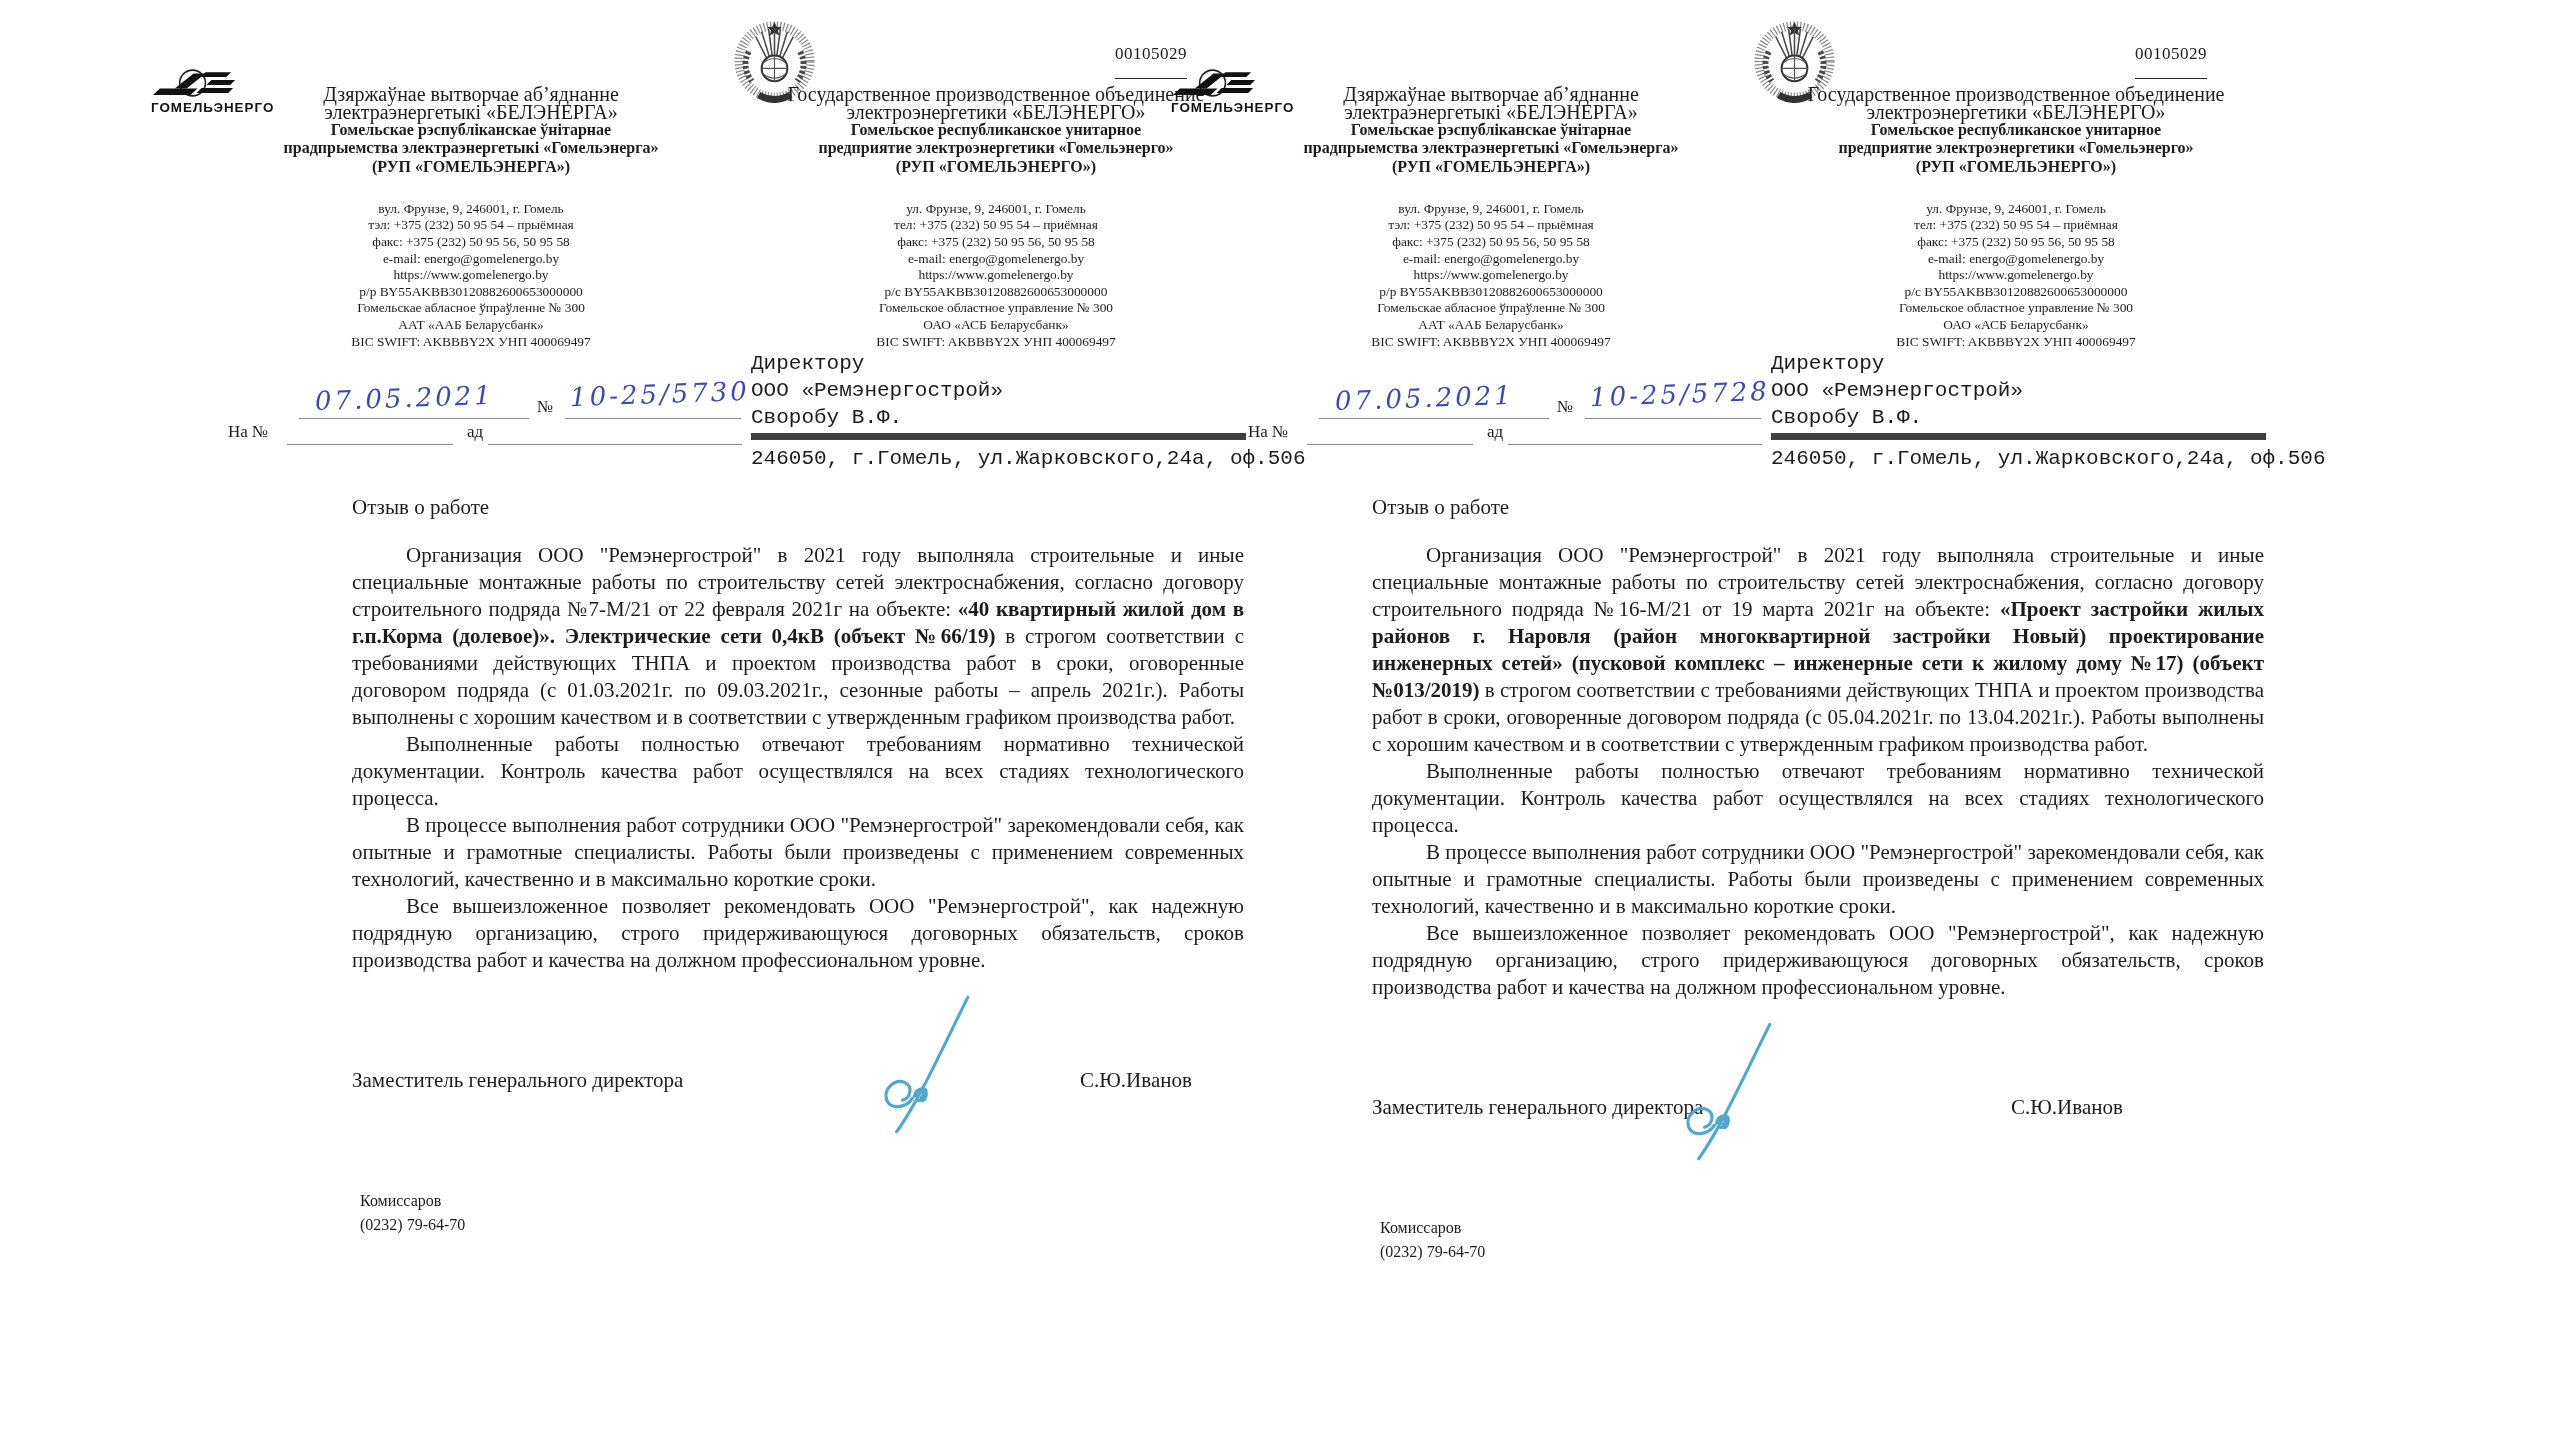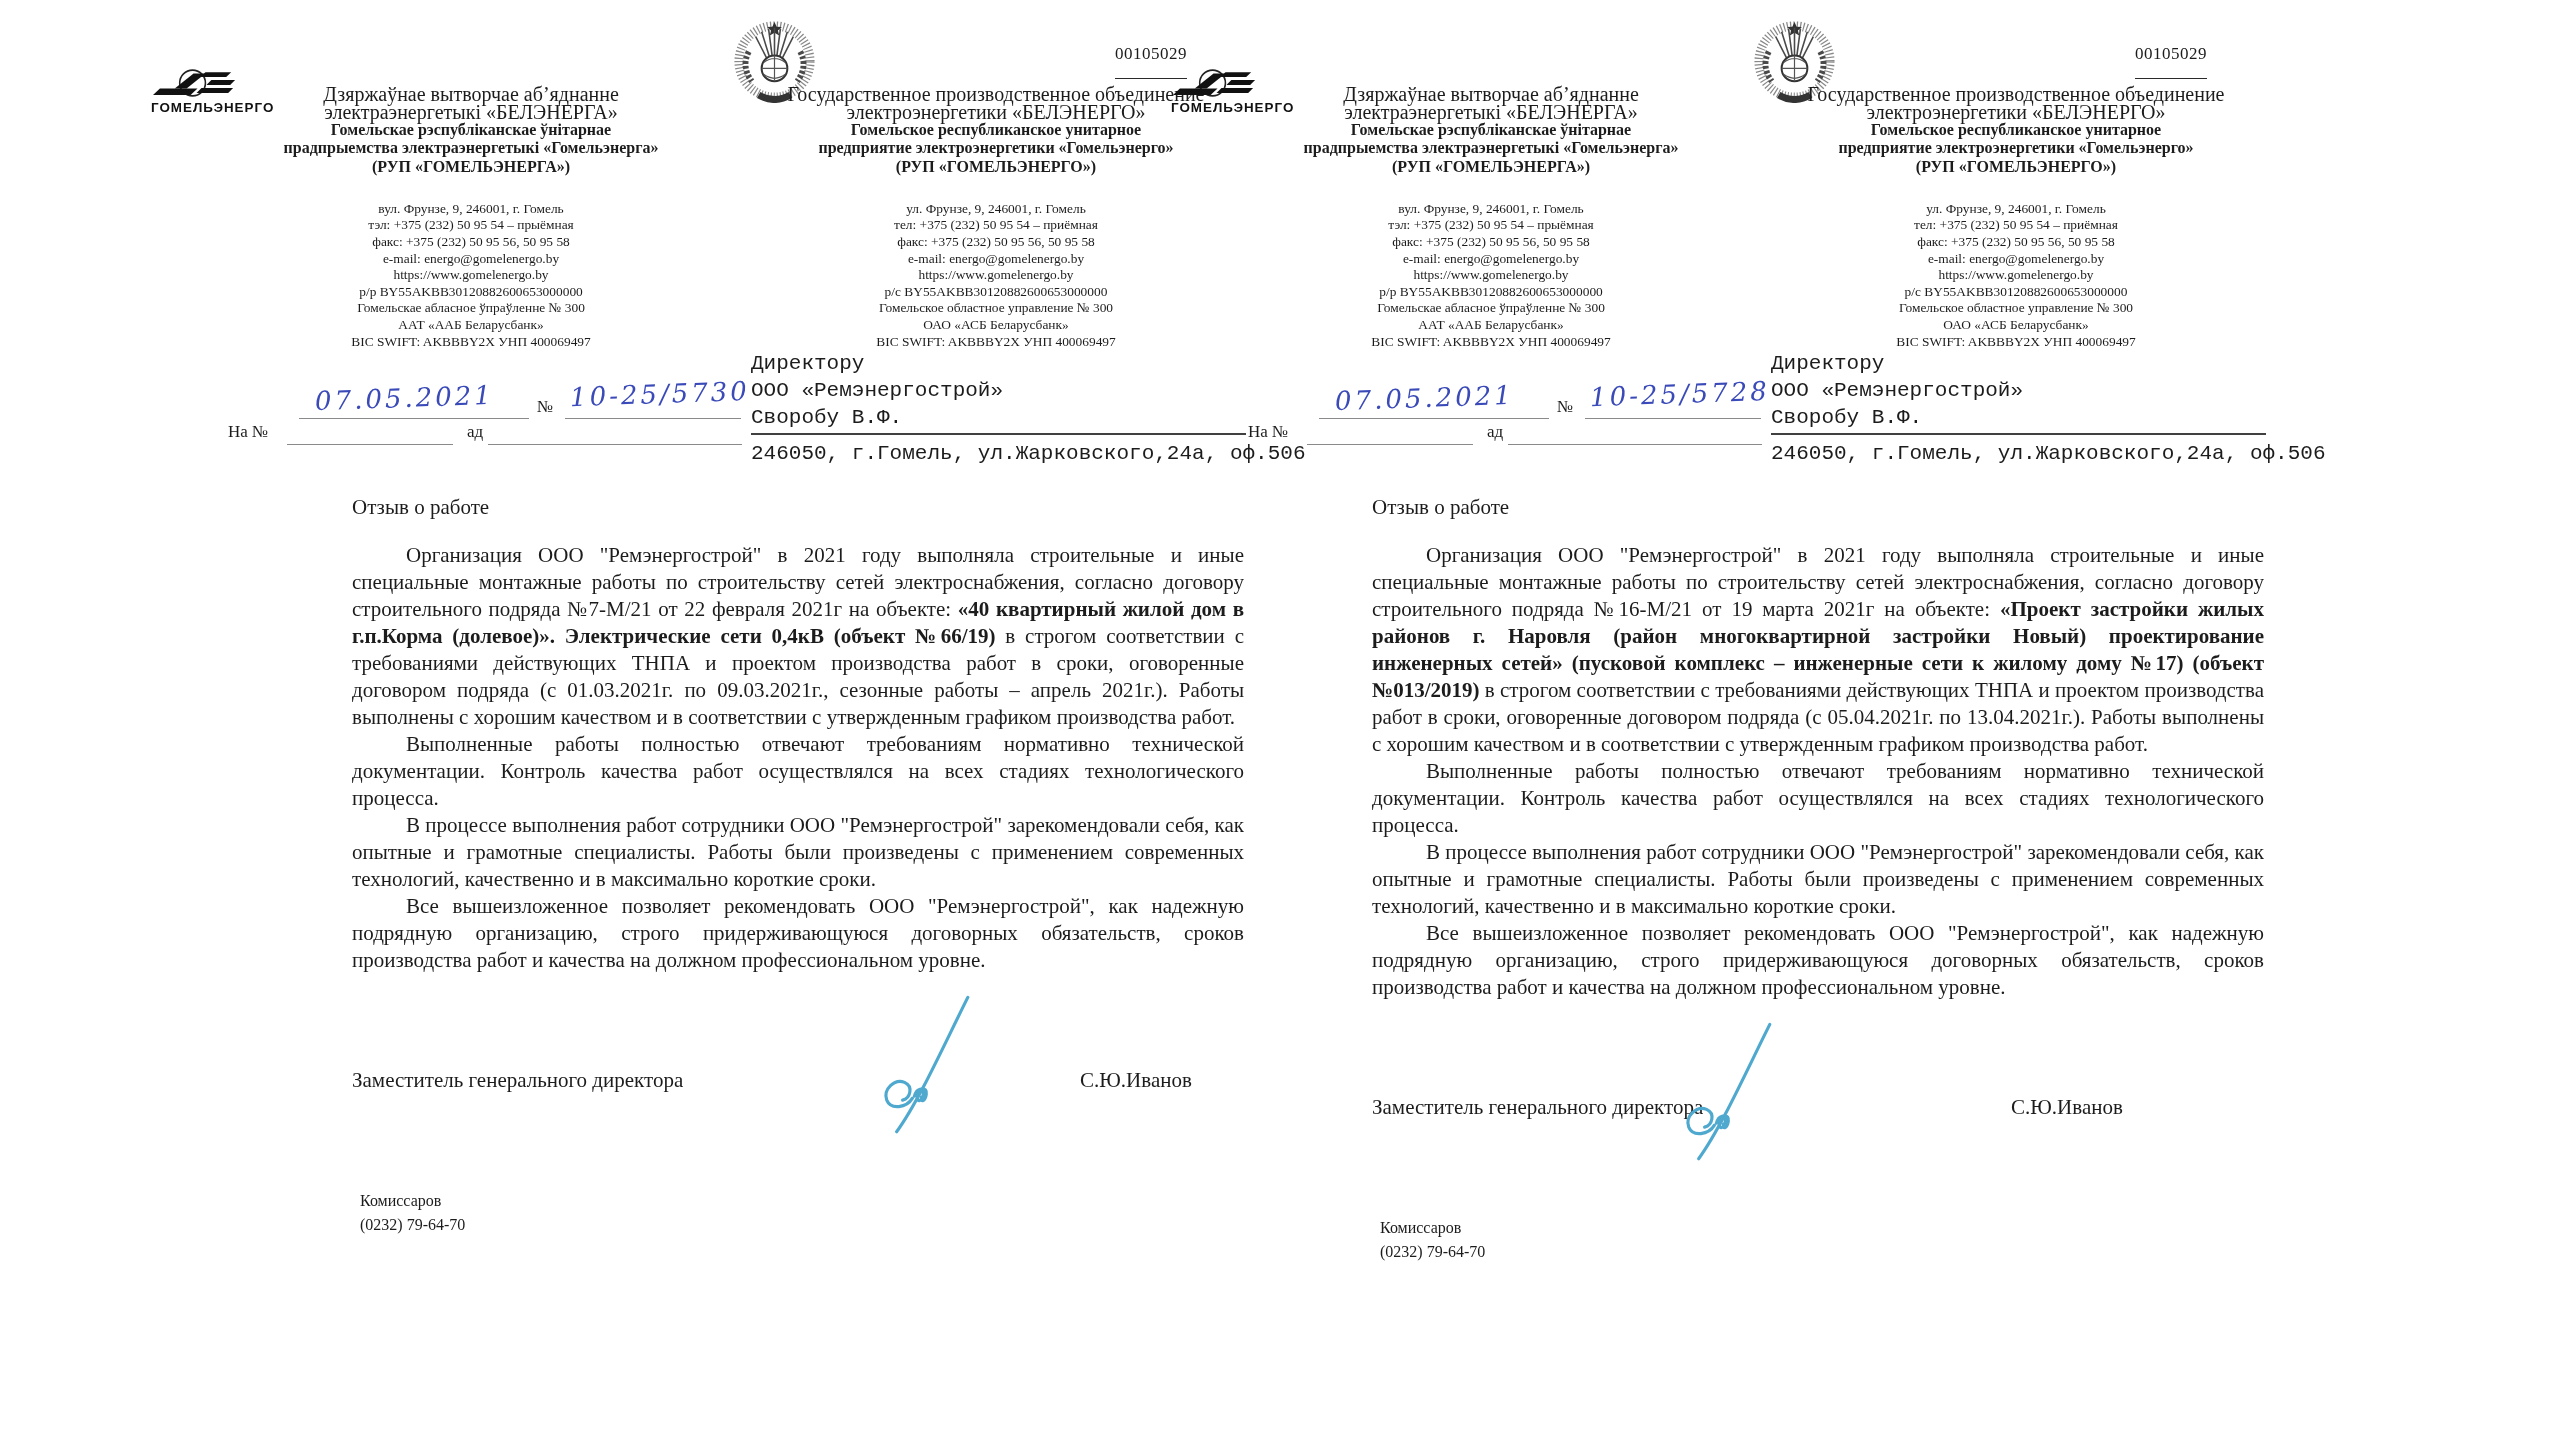--- a/index.html
+++ b/index.html
@@ -41,21 +41,21 @@
   .ul-a{position:absolute;left:71px;top:48px;width:230px;}
   .no-lbl{position:absolute;left:309px;top:28px;}
   .ul-b{position:absolute;left:337px;top:48px;width:176px;}
   .dr2{position:relative;height:26px;}
   .na-lbl{position:absolute;left:0;top:0;}
   .ul-c{position:absolute;left:59px;top:21px;width:166px;}
   .ad-lbl{position:absolute;left:239px;top:0;text-align:right;}
   .ul-d{position:absolute;left:260px;top:21px;width:254px;}
 
   .addressee{position:absolute;left:612px;top:350px;width:495px;font-size:21px;line-height:27px;font-family:Liberation Mono, monospace;}
-  .addr-name{border-bottom:2px solid #404040;padding-bottom:2px;}
+  .addr-name{border-bottom:7px solid #404040;padding-bottom:2px;}
   .addr-city{margin-top:5px;white-space:nowrap;}
 
   .main{position:absolute;left:213px;top:495px;width:892px;}
   .title{text-align:left;font-size:21px;margin:0 0 22px 0;}
   .main p{margin:0;font-size:21px;line-height:27px;text-align:justify;text-indent:54px;}
 
   .sig-row{position:relative;margin-top:94px;height:30px;font-size:21px;}
   .sig-pos{position:absolute;left:0;top:0;white-space:nowrap;}
   .sig-mark{position:absolute;left:515px;top:-61px;width:168px;height:129px;overflow:visible;}
   .doc-2 .sig-mark{left:297px;}

